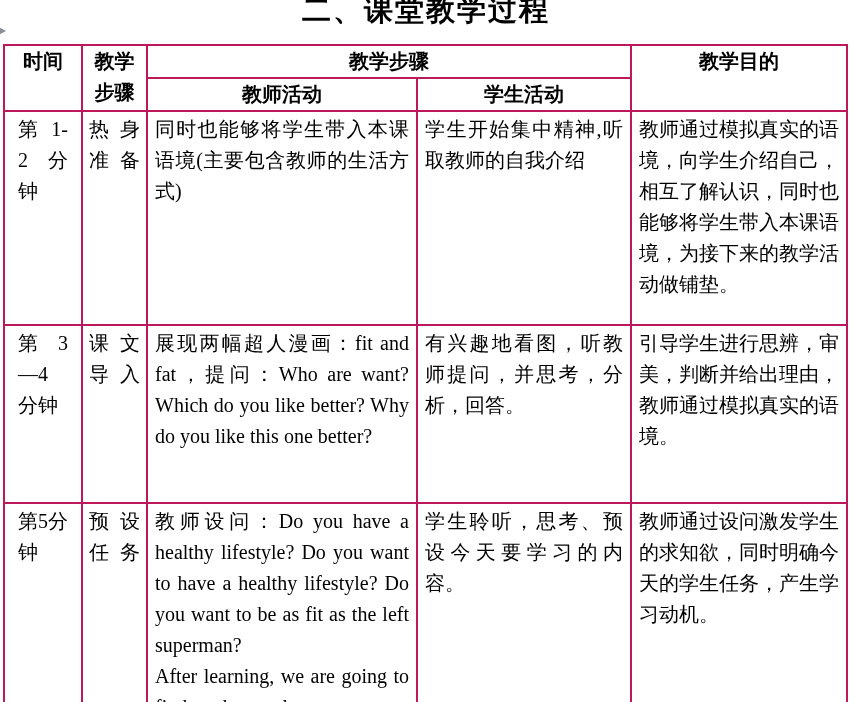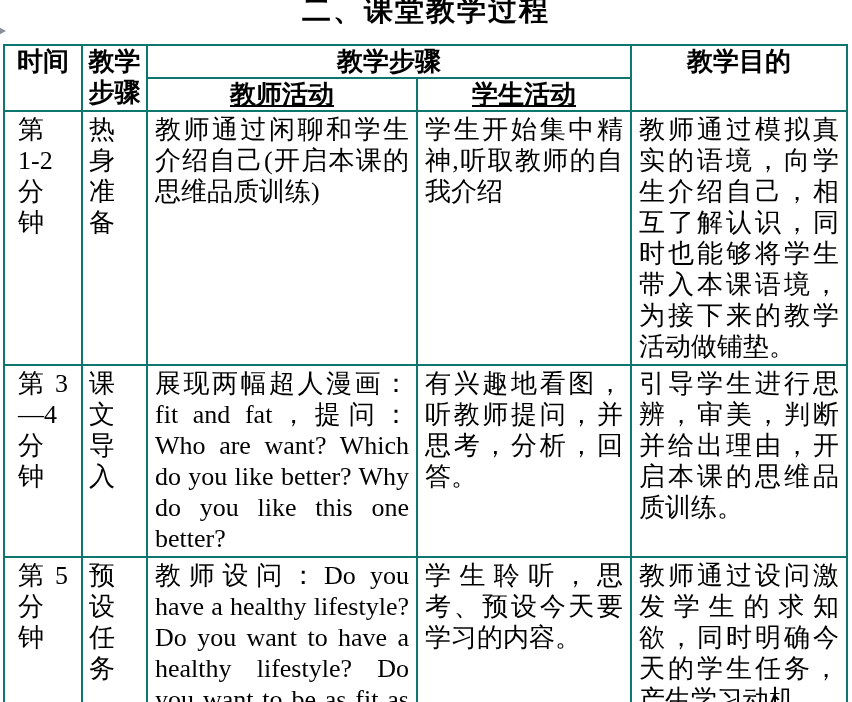--- a/index.html
+++ b/index.html
@@ -31,36 +31,36 @@
   table.lesson {
     position: absolute;
     left: 3px;
     top: 44px;
     width: 843px;
     border-collapse: collapse;
     table-layout: fixed;
     background: #fff;
   }
   .lesson th, .lesson td {
-    border: 2px solid #0f766e;
+    border: 2px solid #be185d;
     vertical-align: top;
-    font-size: 26px;
+    font-size: 20px;
     line-height: 31px;
     padding: 2px 7px;
     overflow: hidden;
   }
   .lesson th {
     font-weight: bold;
     text-align: center;
     padding: 0 2px;
   }
   tr.hdr-top  { height: 30px; }
-  tr.hdr-sub  { height: 32px; text-decoration: underline; }
+  tr.hdr-sub  { height: 32px; }
   tr.row-1 { height: 214px; }
-  tr.row-2 { height: 153px; }
+  tr.row-2 { height: 178px; }
   tr.row-3 { height: 225px; }
   td.cell-time {
     text-align: justify;
     padding: 2px 13px;
   }
   td.cell-step {
     text-align: justify;
     text-align-last: justify;
     padding: 2px 6px;
   }
@@ -91,30 +91,30 @@
     <th colspan="2">教学步骤</th>
     <th rowspan="2">教学目的</th>
   </tr>
   <tr class="hdr-sub">
     <th>教师活动</th>
     <th>学生活动</th>
   </tr>
   <tr class="row-1">
     <td class="cell-time">第 1-2 分钟</td>
     <td class="cell-step">热身准备</td>
-    <td class="cell-text">教师通过闲聊和学生介绍自己(开启本课的思维品质训练)</td>
+    <td class="cell-text">同时也能够将学生带入本课语境(主要包含教师的生活方式)</td>
     <td class="cell-text">学生开始集中精神,听取教师的自我介绍</td>
     <td class="cell-text">教师通过模拟真实的语境，向学生介绍自己，相互了解认识，同时也能够将学生带入本课语境，为接下来的教学活动做铺垫。</td>
   </tr>
   <tr class="row-2">
     <td class="cell-time">第 3—4 分钟</td>
     <td class="cell-step">课文导入</td>
     <td class="cell-text">展现两幅超人漫画：fit and fat，提问：Who are want? Which do you like better? Why do you like this one better?</td>
     <td class="cell-text">有兴趣地看图，听教师提问，并思考，分析，回答。</td>
-    <td class="cell-text">引导学生进行思辨，审美，判断并给出理由，开启本课的思维品质训练。</td>
+    <td class="cell-text">引导学生进行思辨，审美，判断并给出理由，教师通过模拟真实的语境。</td>
   </tr>
   <tr class="row-3">
     <td class="cell-time">第5分钟</td>
     <td class="cell-step">预设任务</td>
     <td class="cell-text">教师设问：Do you have a healthy lifestyle? Do you want to have a healthy lifestyle? Do you want to be as fit as the left superman?
 After learning, we are going to find out how to have a</td>
     <td class="cell-text">学生聆听，思考、预设今天要学习的内容。</td>
     <td class="cell-text">教师通过设问激发学生的求知欲，同时明确今天的学生任务，产生学习动机。</td>
   </tr>
 </tbody>

